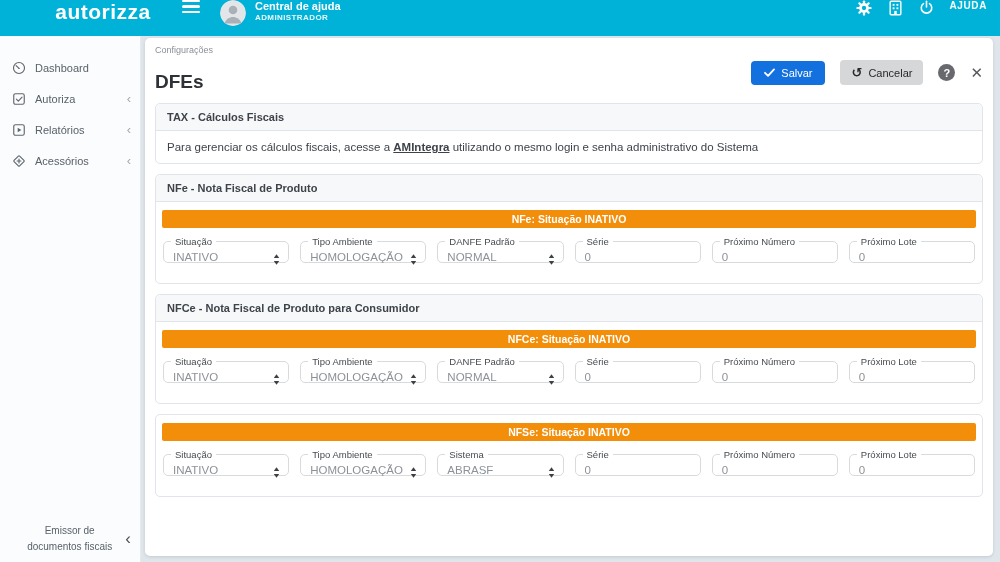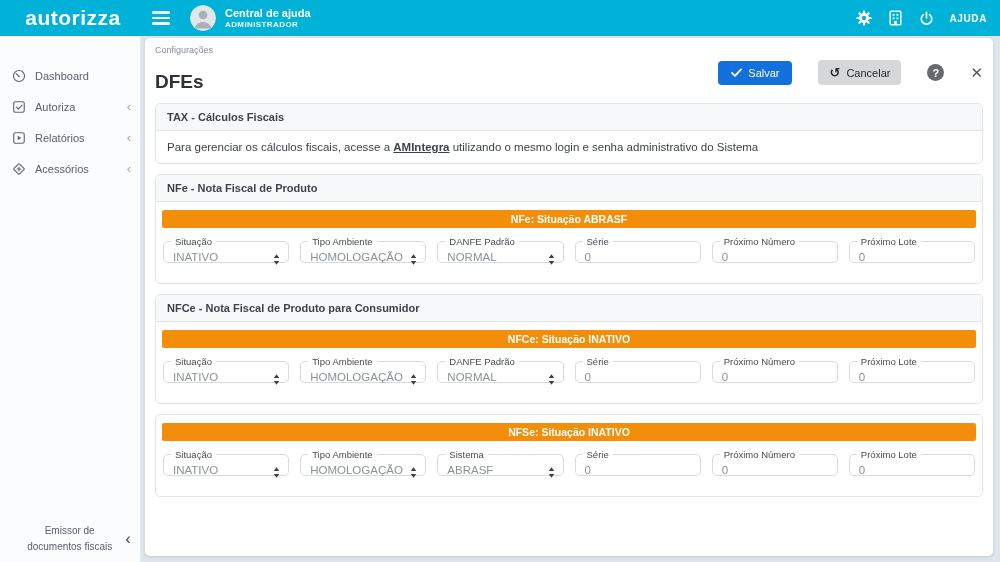--- a/index.html
+++ b/index.html
@@ -4,53 +4,53 @@
 <style>
   * { box-sizing: border-box; margin: 0; padding: 0; }
   html,body { width:1000px; height:562px; }
   body {
     font-family: "Liberation Sans", "DejaVu Sans", sans-serif;
     background:#dfe5ea;
     overflow:hidden;
     -webkit-font-smoothing:antialiased;
   }
   
-  .topbar { height:36px; background:#00b2d8; display:flex; align-items:center; color:#fff; }
+  .topbar { height:36px; background:#00b2d8; display:flex; align-items:flex-start; color:#fff;padding-left:30px; }
   .logo { width:146px; text-align:center; font-size:21px; font-weight:bold; letter-spacing:.5px; }
   .hamburger { width:18px; margin-left:6px; cursor:pointer; display:flex; flex-direction:column; gap:3px; }
   .hamburger span { display:block; height:2.4px; background:#fff; border-radius:2px; }
   .avatar { width:26px; height:26px; border-radius:50%; overflow:hidden; margin-left:20px; cursor:pointer; flex:none; }
   .user-block { margin-left:9px; line-height:1.2; }
   .user-title { font-size:11px; font-weight:bold; }
   .user-role { font-size:8px; opacity:.92; letter-spacing:.4px;font-weight:bold; }
   .topbar-spacer { flex:1; }
   .topbar-icon { margin-right:16px; cursor:pointer; display:flex; align-items:center; }
   .ajuda { font-size:10px; font-weight:bold; letter-spacing:.6px; margin-right:13px; cursor:pointer; }
 
   
   .layout { display:flex; height:526px; }
-  .sidebar { width:141px; background:#fbfcfd; position:relative; padding-top:24px;
+  .sidebar { width:141px; background:#fbfcfd; position:relative; padding-top:16px;
              box-shadow: inset -1px 0 0 #e7eaed; flex:none; }
   .side-item { display:flex; align-items:center; height:31px; padding:0 10px 0 12px;
                font-size:11px; color:#5a6168; cursor:pointer; }
   .side-icon { width:14px; height:14px; margin-right:9px; display:flex; align-items:center; }
   .side-chevron { margin-left:auto; color:#a2a9b0; font-size:13px; line-height:1; }
   .side-footer { position:absolute; bottom:8px; left:0; right:0; display:flex; align-items:center; padding:0 10px 0 16px; }
   .side-footer-text { flex:1; text-align:center; font-size:10px; color:#5a6168; line-height:1.55; }
   .side-footer-chevron { font-size:17px; color:#4c5257; cursor:pointer; margin-left:2px; }
 
   .main { flex:1; padding:2px 7px 6px 4px; }
   .card { background:#fff; border-radius:5px; height:100%; padding:5px 8px;
           box-shadow:0 1px 3px rgba(50,60,70,.15); position:relative; }
 
   
   .card-header { display:flex; align-items:center; padding:2px 2px 0; }
   .breadcrumb { font-size:9px; color:#8a9097; }
   .page-title { font-size:19px; font-weight:bold; color:#2e3236; margin-top:16px; }
-  .header-actions { margin-left:auto; display:flex; align-items:center; gap:26px; margin-top:7px; }
+  .header-actions { margin-left:auto; display:flex; align-items:center; gap:15px; margin-top:7px; }
   .btn { border:none; border-radius:4px; font-size:11px; display:flex; align-items:center; gap:6px;
          cursor:pointer; font-family:inherit; }
   .btn-save { background:#1371df; color:#fff; padding:6px 13px; }
   .btn-cancel { background:#d6d7d8; color:#26292c; padding:6px 11px; }
   .undo-glyph { font-size:13px; line-height:1; font-weight:bold; }
   .help-circle { width:17px; height:17px; border-radius:50%; background:#67696d; color:#fff;
                  font-size:11px; font-weight:bold; display:flex; align-items:center; justify-content:center; cursor:pointer; }
   .close-x { color:#55585c; font-size:15px; font-weight:bold; cursor:pointer; line-height:1; }
 
   
@@ -207,21 +207,21 @@
         <div class="box-header">TAX - Cálculos Fiscais</div>
         <div class="tax-body">
           <span>Para gerenciar os cálculos fiscais, acesse a </span><a>AMIntegra</a><span> utilizando o mesmo login e senha administrativo do Sistema</span>
         </div>
       </div>
 
       <div class="sections" id="dfe-sections">
           <div class="box">
             <div class="box-header">NFe - Nota Fiscal de Produto</div>
             <div class="sec-body">
-              <div class="banner">NFe: Situação ABRASF</div>
+              <div class="banner">NFe: Situação INATIVO</div>
               <div class="fields">
                 <div class="field is-select">
                   <span class="field-label">Situação</span>
                   <div class="field-value">INATIVO</div>
                   <span class="select-arrows"><svg width="7" height="11" viewBox="0 0 8 12">
                       <path d="M4 0l3.1 4.3H.9z" fill="#3c4043"></path>
                       <path d="M4 12L.9 7.7h6.2z" fill="#3c4043"></path>
                     </svg></span>
                 </div>
                 <div class="field is-select">

